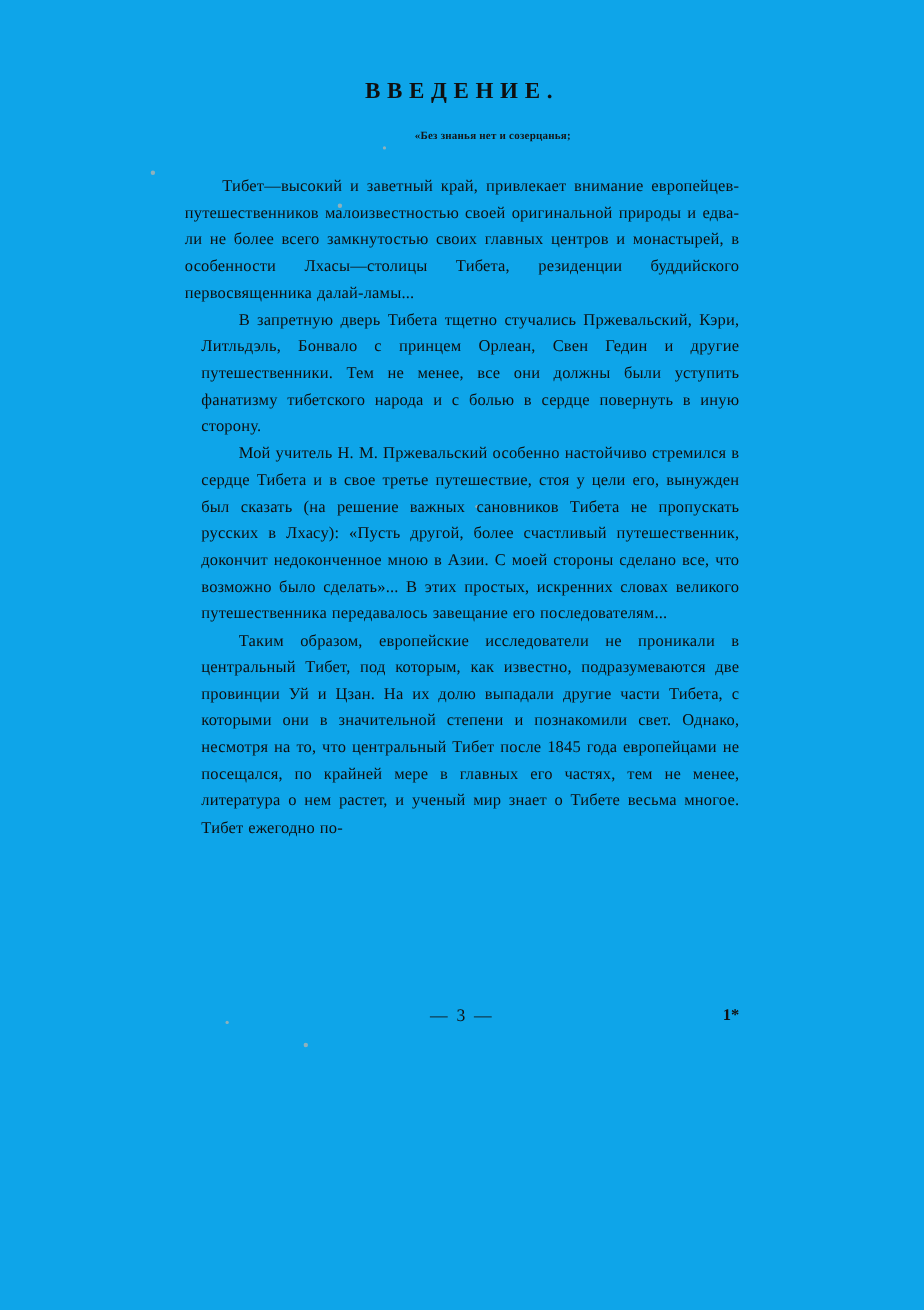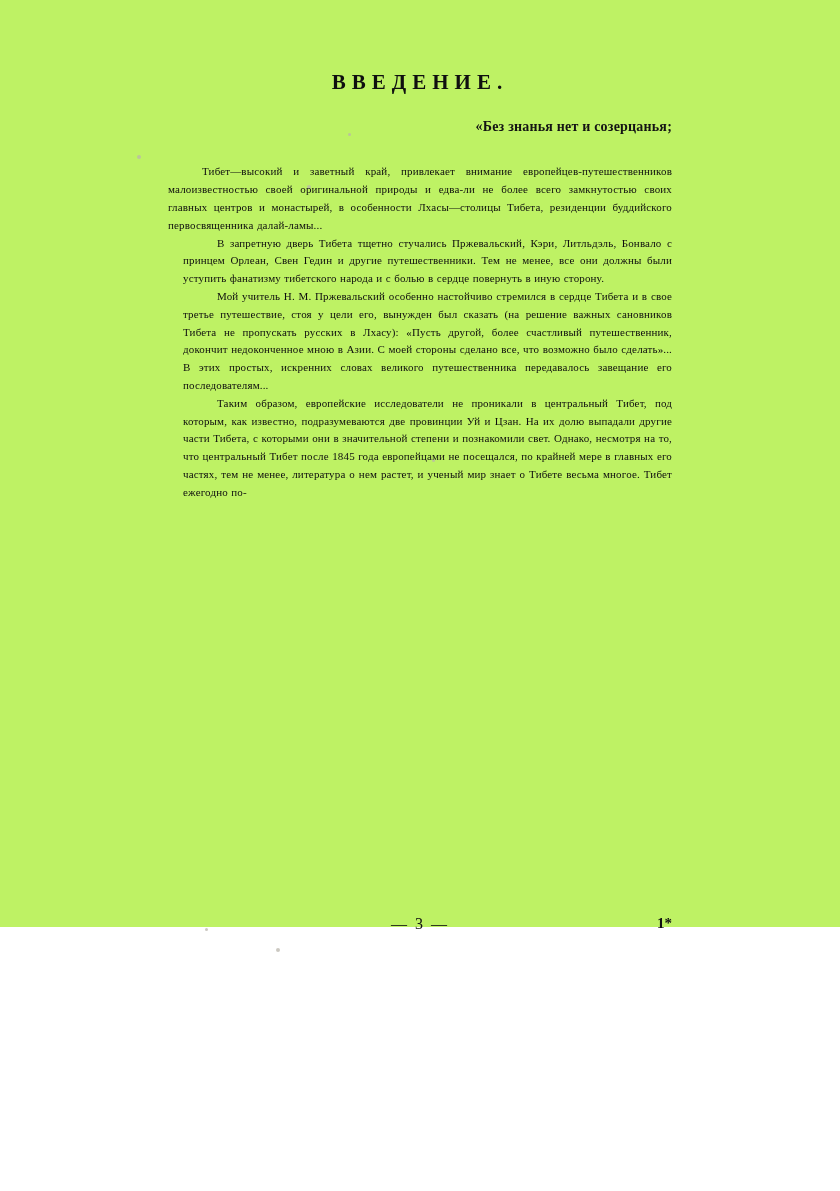--- a/index.html
+++ b/index.html
@@ -10,56 +10,55 @@
     width: 840px;
     height: 1191px;
     background: #ffffff;
     font-family: "Liberation Serif", serif;
     color: #111111;
     overflow: hidden;
   }
   .page {
     position: relative;
     width: 840px;
-    height: 927px;
-    background: #bef264;
+    height: 1191px;
+    background: #0ea5e9;
   }
   .page-inner {
     position: absolute;
     left: 168px;
     top: 70px;
     width: 504px;
   }
   .doc-title {
     text-align: center;
     font-size: 21px;
     font-weight: bold;
     letter-spacing: 6px;
     margin: 0 0 22px 0;
     color: #0f0f0f;
     font-family: "Liberation Serif", serif;
   }
   .epigraph {
     margin: 0 0 26px auto;
     width: 295px;
-    font-size: 14px;
+    font-size: 10px;
     font-weight: bold;
     line-height: 1.45;
     letter-spacing: 0.2px;
     color: #141414;
-    text-align: right;
   }
   .epigraph div {
     white-space: nowrap;
   }
   .body-text p {
     margin: 0;
     text-align: justify;
     text-justify: inter-word;
-    font-size: 11px;
+    font-size: 15px;
     line-height: 1.62;
     text-indent: 34px;
     color: #0e0e0e;
     letter-spacing: 0.15px;
     word-spacing: 0.5px;
   }
   .body-text p + p {
     margin-top: 0;
     margin-left: 15px;
   }

